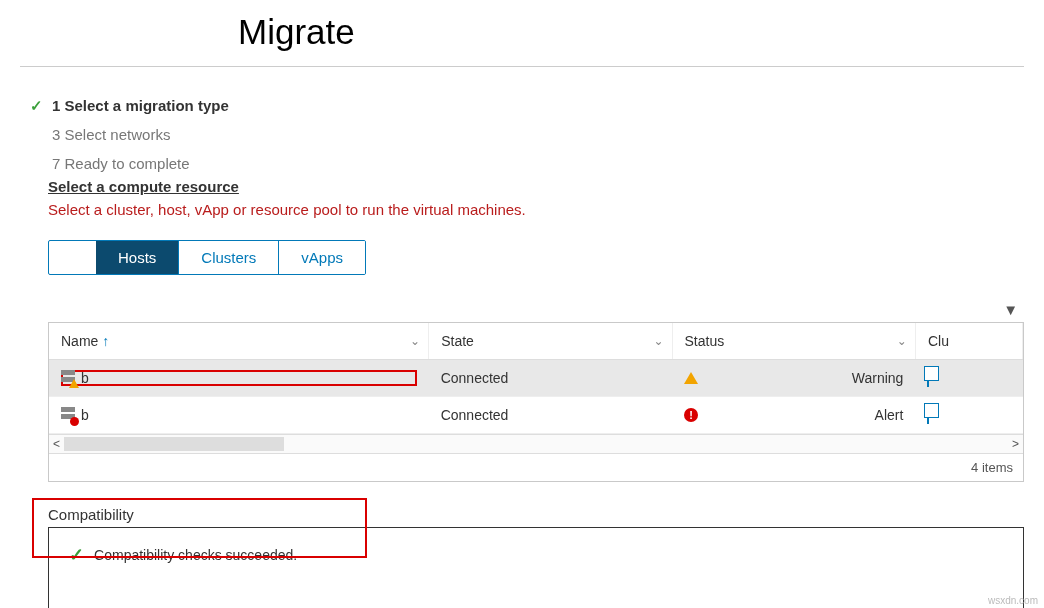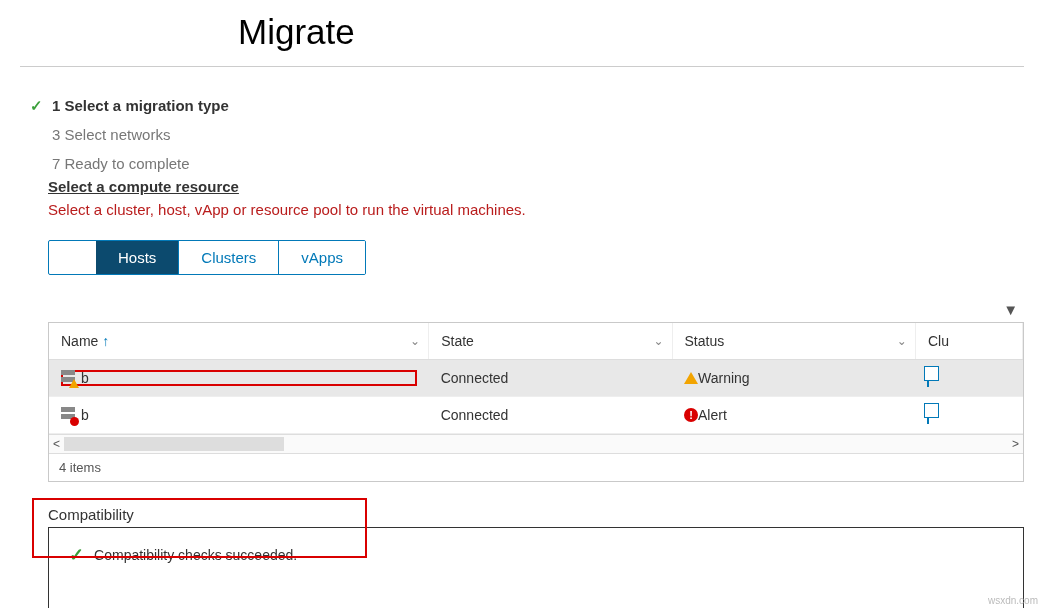--- a/index.html
+++ b/index.html
@@ -142,37 +142,37 @@
       position: relative;
     }
     .icon-host.warn::after{
       content:""; position:absolute; bottom:-2px; right:-4px;
       width:0;height:0;border-left:5px solid transparent;border-right:5px solid transparent;border-bottom:9px solid #f2a400;
     }
     .icon-host.alert::after{
       content:""; position:absolute; bottom:-3px; right:-4px;
       width:9px;height:9px;border-radius:50%;background:#d90000;
     }
-    .status-cell { display:flex; align-items:center; }
+    .status-cell { display:flex; align-items:center; gap:8px;justify-content:space-between;}
     .tri-warn {
       width:0;height:0;border-left:7px solid transparent;border-right:7px solid transparent;border-bottom:12px solid #f2a400;
       position:relative;
     }
     .circ-alert {
       width:14px;height:14px;border-radius:50%;background:#d90000;color:#fff;
       display:flex;align-items:center;justify-content:center;font-size:11px;font-weight:bold;
     }
     .copy-square { width:13px;height:13px;border:1.5px solid #0279b8; position:relative;}
     .copy-square::before{content:"";position:absolute;top:-4px;left:-4px;width:13px;height:13px;border:1.5px solid #0279b8;background:#fff;}
     .hscroll {
       display:flex;align-items:center;padding:2px 4px;border-top:1px solid #ddd;background:#fafafa;font-size:12px;color:#555;
     }
     .hscroll .bar { flex:0 0 220px; height:14px; background:#ddd; margin:0 4px;}
     .items-row {
-      padding:6px 10px;border-top:1px solid #ddd;font-size:13px;color:#555;
+      text-align:right;padding:6px 10px;border-top:1px solid #ddd;font-size:13px;color:#555;
     }
     .compat-section {
       margin-top: 24px;
       position: relative;
     }
     .compat-label {
       font-size: 15px;
       color: #333;
       margin-bottom: 4px;
       position: relative;

